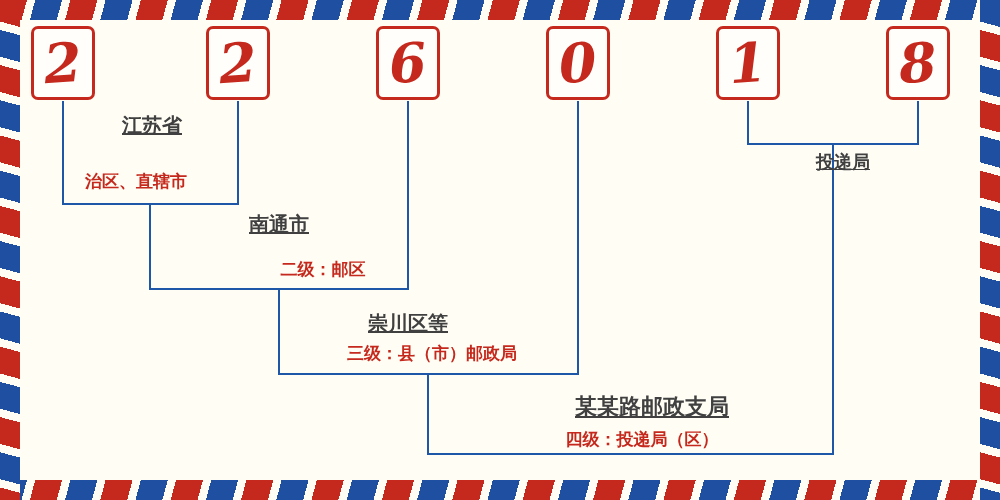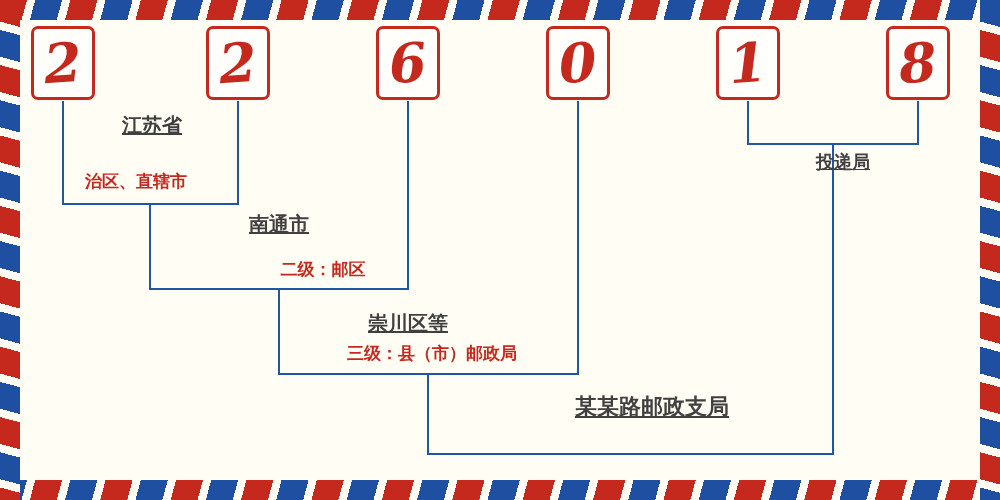--- a/index.html
+++ b/index.html
@@ -153,17 +153,18 @@
   <div class="place" style="left:152px; top:112px;">江苏省</div>
   <div class="desc" style="left:136px; top:170px;">治区、直辖市</div>
 
   <div class="place" style="left:279px; top:211px;">南通市</div>
   <div class="desc" style="left:279px; top:258px;margin-left:44px;">二级：邮区</div>
 
   <div class="place" style="left:408px; top:310px;">崇川区等</div>
   <div class="desc" style="left:432px; top:342px;">三级：县（市）邮政局</div>
 
   <div class="place" style="left:652px; top:392px; font-size:22px;">某某路邮政支局</div>
+  <div class="desc" style="left:642px; top:428px;">四级：投递局（区）</div>
 
   <div class="place" style="left:843px; top:108px; font-size:18px;margin-top:42px;">投递局</div>
 
 
 </div>
 
 </body></html>

